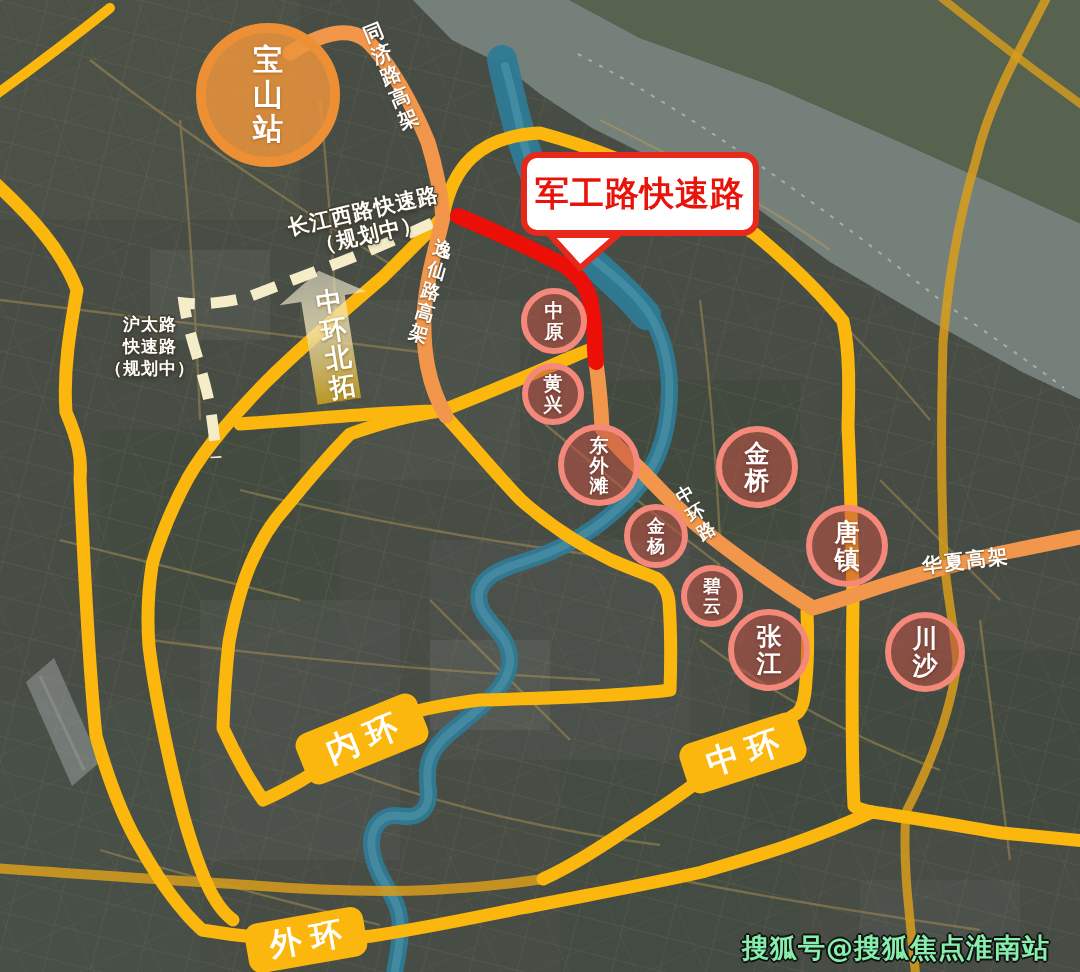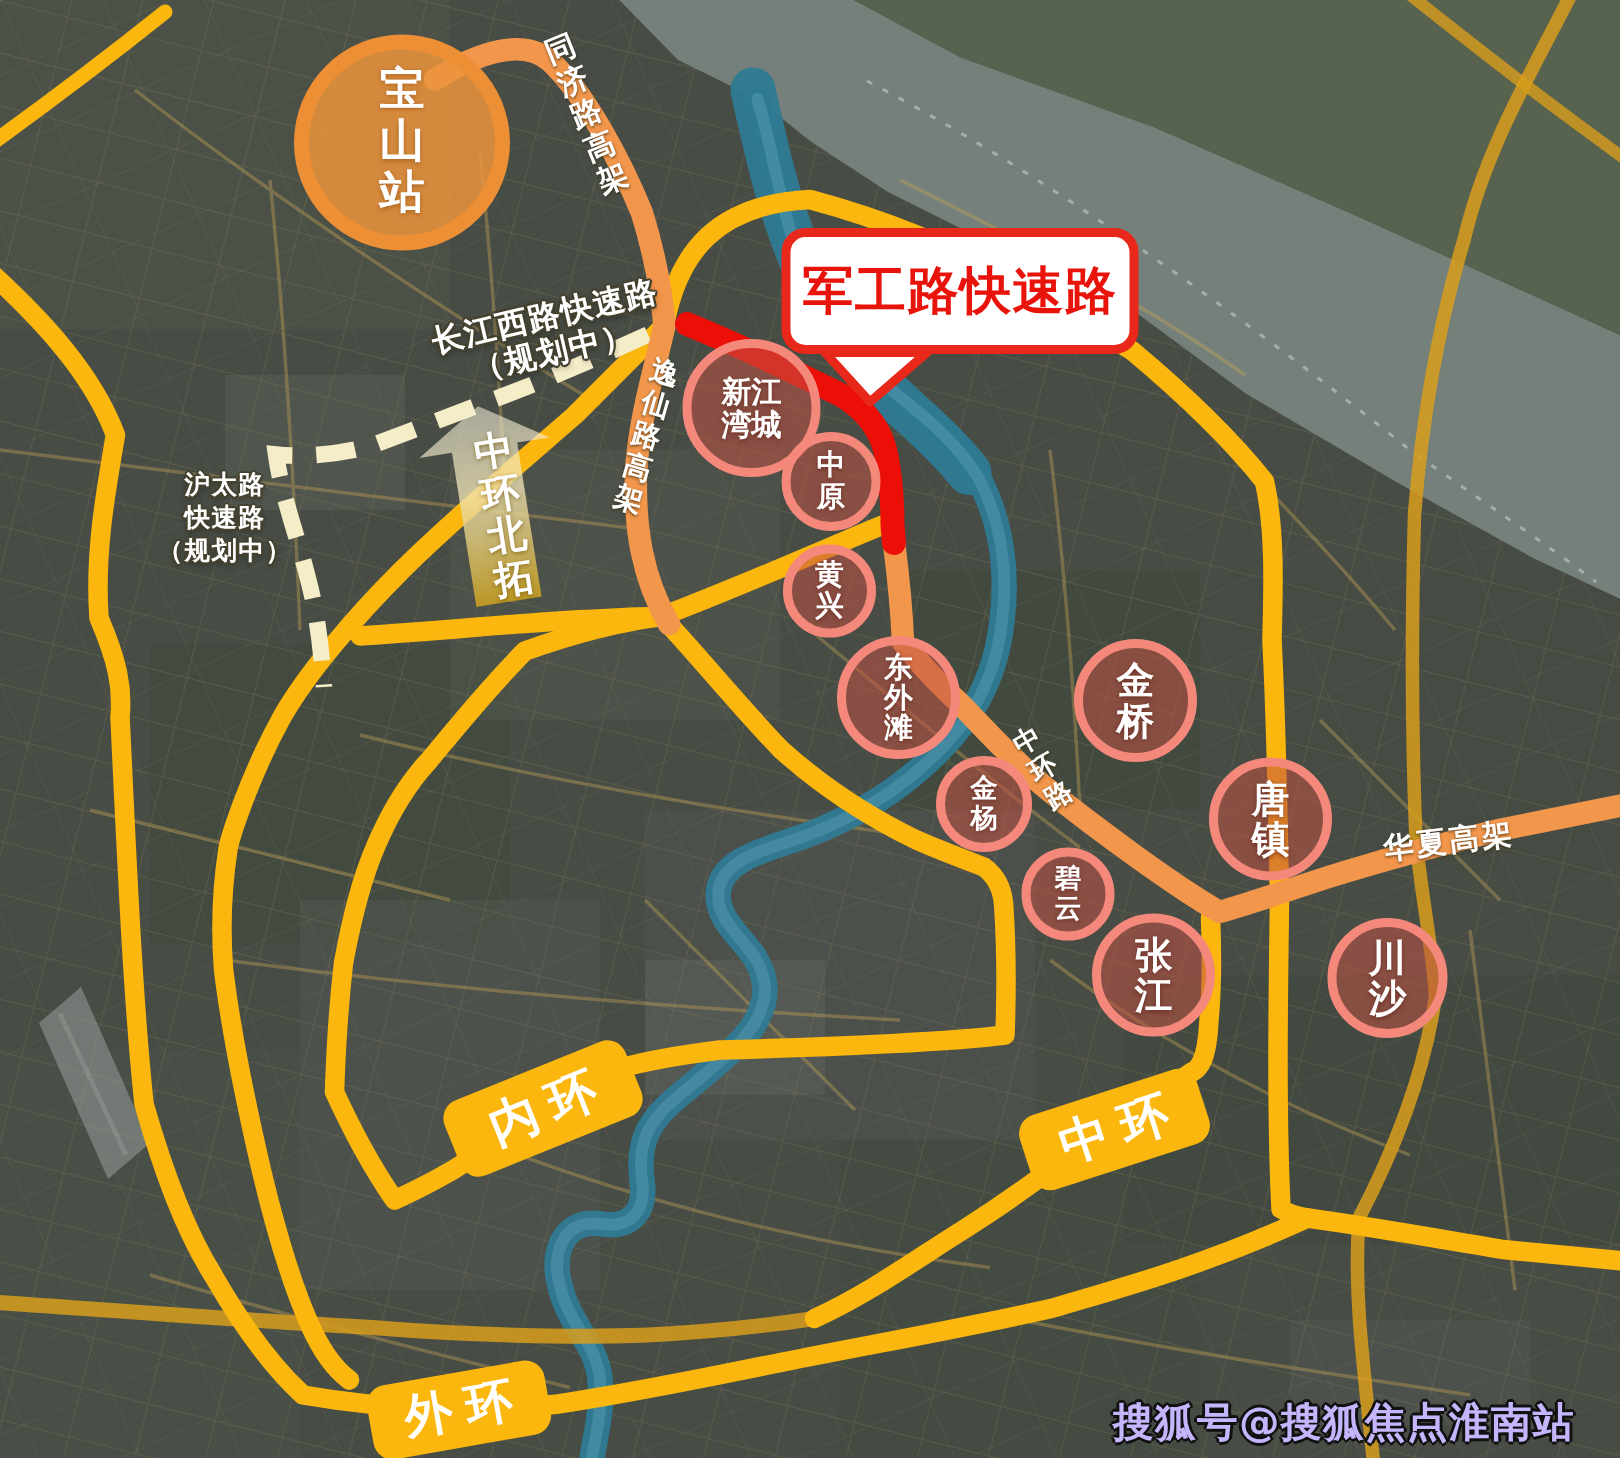--- a/index.html
+++ b/index.html
@@ -20,21 +20,21 @@
              text-align:center;line-height:1.16;
              transform:translate(-50%,-50%) rotate(var(--r,0deg));
              text-shadow:0 1px 2px rgba(55,40,10,.7);}
   .outlined{color:#fff;
             text-shadow:-1.5px 0 #45412f,1.5px 0 #45412f,0 -1.5px #45412f,0 1.5px #45412f,
                         -1px -1px #45412f,1px 1px #45412f,1px -1px #45412f,-1px 1px #45412f,
                         0 2px 4px rgba(0,0,0,.45);}
   .callout{position:absolute;z-index:5;background:#fff;border:6px solid #E7281B;
            border-radius:16px;display:flex;align-items:center;justify-content:center;
            color:#E8140B;font-weight:bold;letter-spacing:1px;box-sizing:border-box;}
-  .watermark{position:absolute;z-index:6;color:#c4b5fd;font-weight:bold;
+  .watermark{position:absolute;z-index:6;color:#86efac;font-weight:bold;
              text-shadow:-2px 0 #111,2px 0 #111,0 -2px #111,0 2px #111,
                          -1px -1px #111,1px 1px #111,-1px 1px #111,1px -1px #111;}
 </style>
 </head>
 <body>
 
 <div id="stage">
 
   <svg id="map-svg" width="1080" height="972" viewBox="0 0 1080 972">
     <defs>
@@ -133,24 +133,20 @@
 
     <polygon points="0,-66 -44,-38 -22,-38 -22,66 22,66 22,-38 44,-38" transform="translate(329,336) rotate(-9)" fill="url(#arrowGrad)"></polygon>
 
     <polygon points="550,235 618,235 580,268" fill="#ffffff" stroke="#E7281B" stroke-width="6" stroke-linejoin="round"></polygon>
   </svg>
 
   <div class="station hub" style="left:196px;top:23px;width:144px;height:144px;font-size:30px;">
     <span>宝
 山
 站</span>
-  </div>
-  <div class="station" style="left:455px;top:226px;width:92px;height:92px;font-size:20px;">
-    <span>新江
-湾城</span>
   </div>
   <div class="station" style="left:521px;top:288px;width:66px;height:66px;font-size:19px;">
     <span>中
 原</span>
   </div>
   <div class="station" style="left:522px;top:363px;width:62px;height:62px;font-size:19px;">
     <span>黄
 兴</span>
   </div>
   <div class="station" style="left:558px;top:424px;width:82px;height:82px;font-size:19px;line-height:1.06;">

